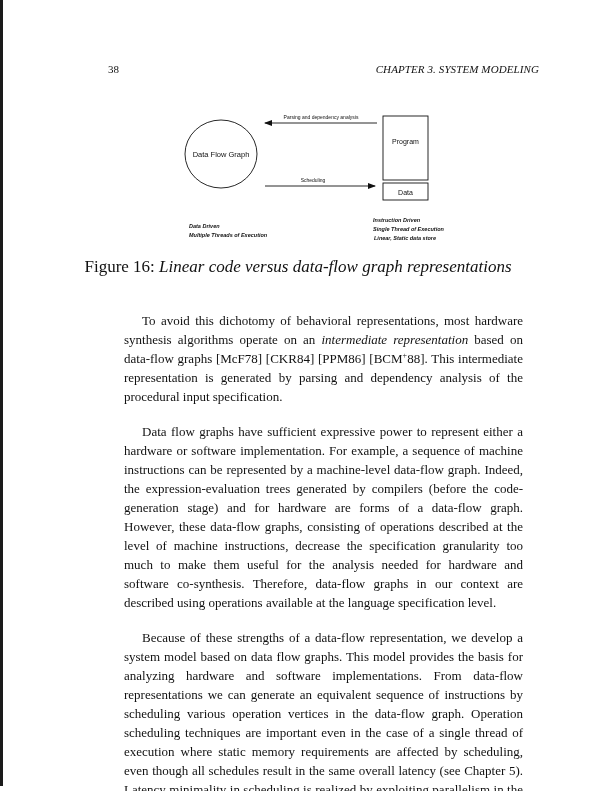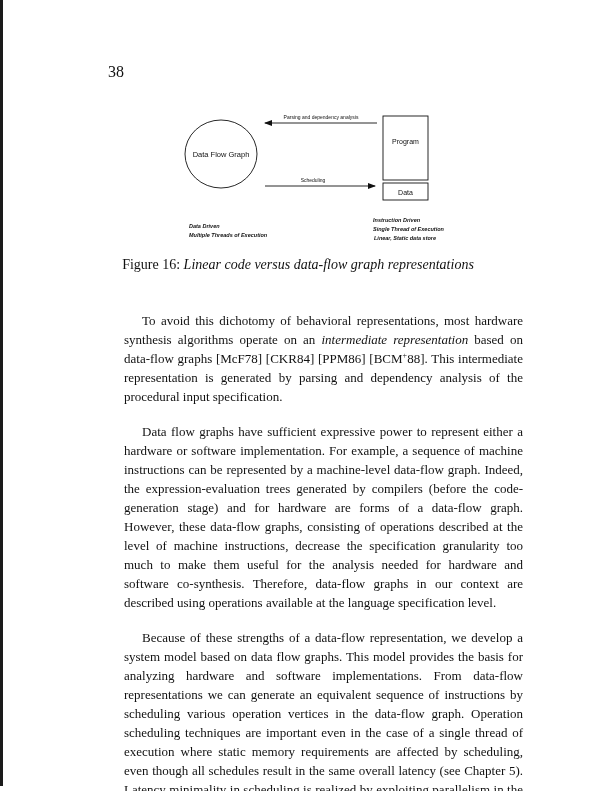--- a/index.html
+++ b/index.html
@@ -1,36 +1,37 @@
 <!DOCTYPE html>
 <html><head>
 <meta charset="utf-8">
 <style>
   html, body { margin: 0; padding: 0; }
   body { width: 612px; height: 791px; background: #ffffff; position: relative; overflow: hidden; font-family: "Liberation Serif", "DejaVu Serif", serif; color: #111; }
   .leftbar { position: absolute; left: 0; top: 0; width: 3px; height: 786px; background: #1a1a1a; }
-  .header { position: absolute; top: 63px; left: 108px; right: 73px; height: 16px; font-size: 16px; text-decoration: underline; }
+  .header { position: absolute; top: 63px; left: 108px; right: 73px; height: 16px; font-size: 11px; text-decoration: underline; }
   .page-num { position: absolute; left: 0; top: 0; }
   .chapter { position: absolute; right: 0; top: 0; font-style: italic; letter-spacing: 0.1px; }
   .diagram { position: absolute; left: 0; top: 0; width: 612px; height: 250px; }
   .diagram text { font-family: "Liberation Sans", "DejaVu Sans", sans-serif; fill: #111; }
-  .caption { position: absolute; top: 257px; left: 0; width: 596px; text-align: center; font-size: 14px; }
+  .caption { position: absolute; top: 257px; left: 0; width: 596px; text-align: center; font-size: 17px; }
   .caption em { font-style: italic; }
   .body-text { position: absolute; top: 295px; left: 108px; width: 431px; font-size: 13px; line-height: 19px; text-align: justify; }
   .body-text p { margin: 16px; text-indent: 18px; }
   .body-text em { font-style: italic; }
   sup { font-size: 8px; vertical-align: 5px; line-height: 0; }
 </style>
 </head>
 <body>
 
 <div class="leftbar"></div>
 
 <div class="header">
   <span class="page-num">38</span>
+  <span class="chapter">CHAPTER 3.  SYSTEM MODELING</span>
 </div>
 
 <svg class="diagram" viewBox="0 0 612 250" xmlns="http://www.w3.org/2000/svg">
   <defs>
     <marker id="arrowhead" markerWidth="8" markerHeight="6" refX="7" refY="3" orient="auto" markerUnits="userSpaceOnUse">
       <path d="M0,0 L8,3 L0,6 Z" fill="#111"></path>
     </marker>
   </defs>
   <ellipse cx="221" cy="154" rx="36" ry="34" fill="none" stroke="#111" stroke-width="0.9"></ellipse>
   <text x="221" y="157" font-size="7.5" text-anchor="middle">Data Flow Graph</text>

